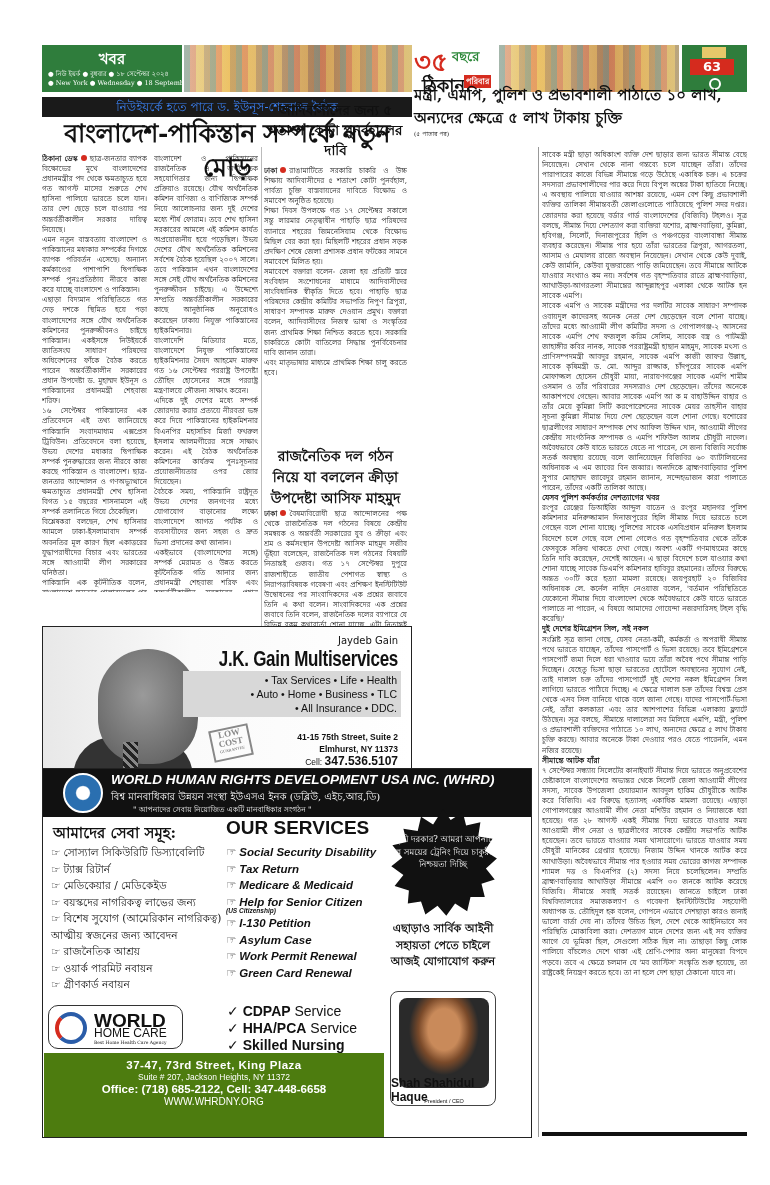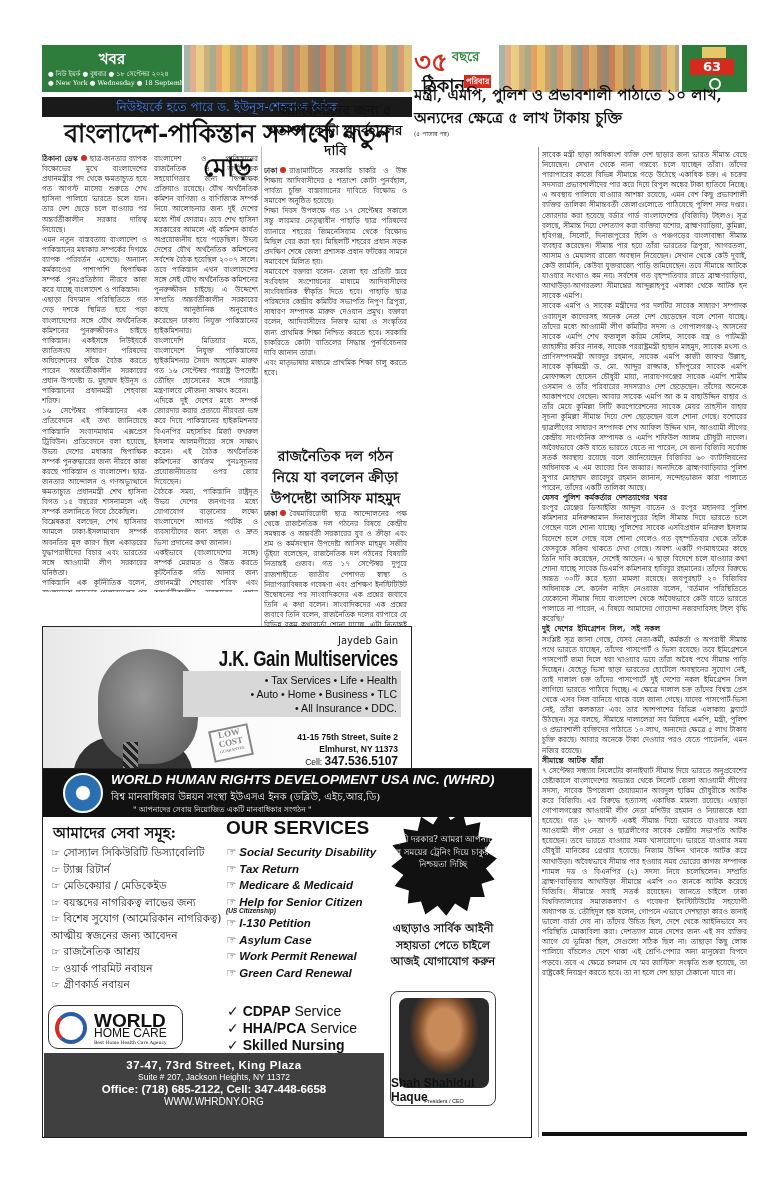--- a/index.html
+++ b/index.html
@@ -34,21 +34,21 @@
   .col{position:absolute;font-size:7.2px;line-height:10.1px;text-align:justify;}
   .col p{margin-bottom:0;}
   .dateline{font-weight:bold;}
   .dot{display:inline-block;width:6px;height:6px;border-radius:50%;background:#d52b1e;margin:0 3px;}
   .c1{left:0;top:112px;width:183px;height:438px;overflow:hidden;}
   .c2{left:190px;top:112px;width:183px;height:438px;overflow:hidden;}
   .c3{left:222px;top:124px;width:143px;height:460px;overflow:hidden;}
   .c4{left:500px;top:108px;width:205px;height:1030px;overflow:hidden;}
   .sub-head{position:absolute;left:222px;top:404px;width:143px;font-size:14px;font-weight:bold;text-align:center;line-height:21px;}
   .c3b{left:222px;top:467px;width:143px;height:125px;overflow:hidden;}
-  .crosshead{font-weight:bold;font-size:7.5px;font-family:Liberation Mono, monospace;}
+  .crosshead{font-weight:bold;font-size:7.5px;}
   .vrule{position:absolute;left:496px;top:105px;width:1px;height:990px;background:#999;}
   .vrule2{position:absolute;left:219px;top:105px;width:1px;height:480px;background:#bbb;}
   .bottom-rule{position:absolute;left:500px;top:1090px;width:205px;height:4px;background:#111;}
   
   .ad1{position:absolute;left:0;top:584px;width:370px;height:180px;border:1px solid #222;background:linear-gradient(90deg,#e8e8e8 0,#fafafa 40%,#fff 100%);overflow:hidden;}
   .ad1-photo{position:absolute;left:25px;top:10px;width:120px;height:135px;}
   .ad1-head{position:absolute;left:30px;top:12px;width:100px;height:115px;border-radius:50px 50px 45px 45px;background:radial-gradient(ellipse at 45% 40%,#9a9a9a,#555);}
   .ad1-suit{position:absolute;left:5px;top:100px;width:120px;height:50px;background:#333;border-radius:40px 40px 0 0;}
   .ad1-tie{position:absolute;left:55px;top:105px;width:15px;height:40px;background:repeating-linear-gradient(45deg,#222 0 3px,#888 3px 6px);}
   .ad1-name{position:absolute;left:160px;top:8px;width:195px;text-align:right;font-family:"DejaVu Sans",sans-serif;font-size:10px;}
@@ -79,21 +79,21 @@
   .ceo-photo{position:absolute;left:8px;top:6px;width:90px;height:90px;border-radius:8px;background:radial-gradient(ellipse at 50% 35%,#c98a5a 25%,#7a4a2a 40%,#2a2a2a 55%);}
   .ceo-name{position:absolute;left:0;top:84px;width:106px;text-align:left;font-family:"Liberation Sans",sans-serif;font-weight:bold;font-size:12px;}
   .ceo-title{position:absolute;left:0;top:106px;width:106px;text-align:center;font-family:"Liberation Sans",sans-serif;font-size:5.5px;}
   .whc{position:absolute;left:5px;top:236px;width:135px;height:44px;border:1px solid #333;border-radius:10px;background:#fff;}
   .whc-icon{position:absolute;left:6px;top:6px;width:32px;height:32px;border-radius:50%;border:4px solid #2a5ca8;border-left-color:#d52b1e;}
   .whc-w{position:absolute;left:45px;top:4px;font-family:"Liberation Sans",sans-serif;font-weight:bold;font-size:19px;}
   .whc-h{position:absolute;left:45px;top:20px;font-family:"Liberation Sans",sans-serif;font-size:12px;}
   .whc-s{position:absolute;left:45px;top:34px;font-size:4.5px;}
   .checks{position:absolute;left:148px;top:234px;font-family:"Liberation Sans",sans-serif;font-size:14px;line-height:17px;margin-left:36px;}
   .checks b{font-weight:bold;}
-  .ad2-foot{position:absolute;left:1px;top:284px;width:340px;height:84px;background:#404040;color:#fff;text-align:center;font-family:"Liberation Sans",sans-serif;}
+  .ad2-foot{position:absolute;left:1px;top:284px;width:340px;height:84px;background:#4d7c0f;color:#fff;text-align:center;font-family:"Liberation Sans",sans-serif;}
   .f1{font-weight:bold;font-size:11.5px;margin-top:6px;letter-spacing:.5px;}
   .f2{font-size:8.5px;margin-top:1px;}
   .f3{font-weight:bold;font-size:11.5px;margin-top:1px;}
   .f4{font-size:10px;margin-top:1px;}
 </style>
 </head>
 <body>
 
 <div class="page">
 

